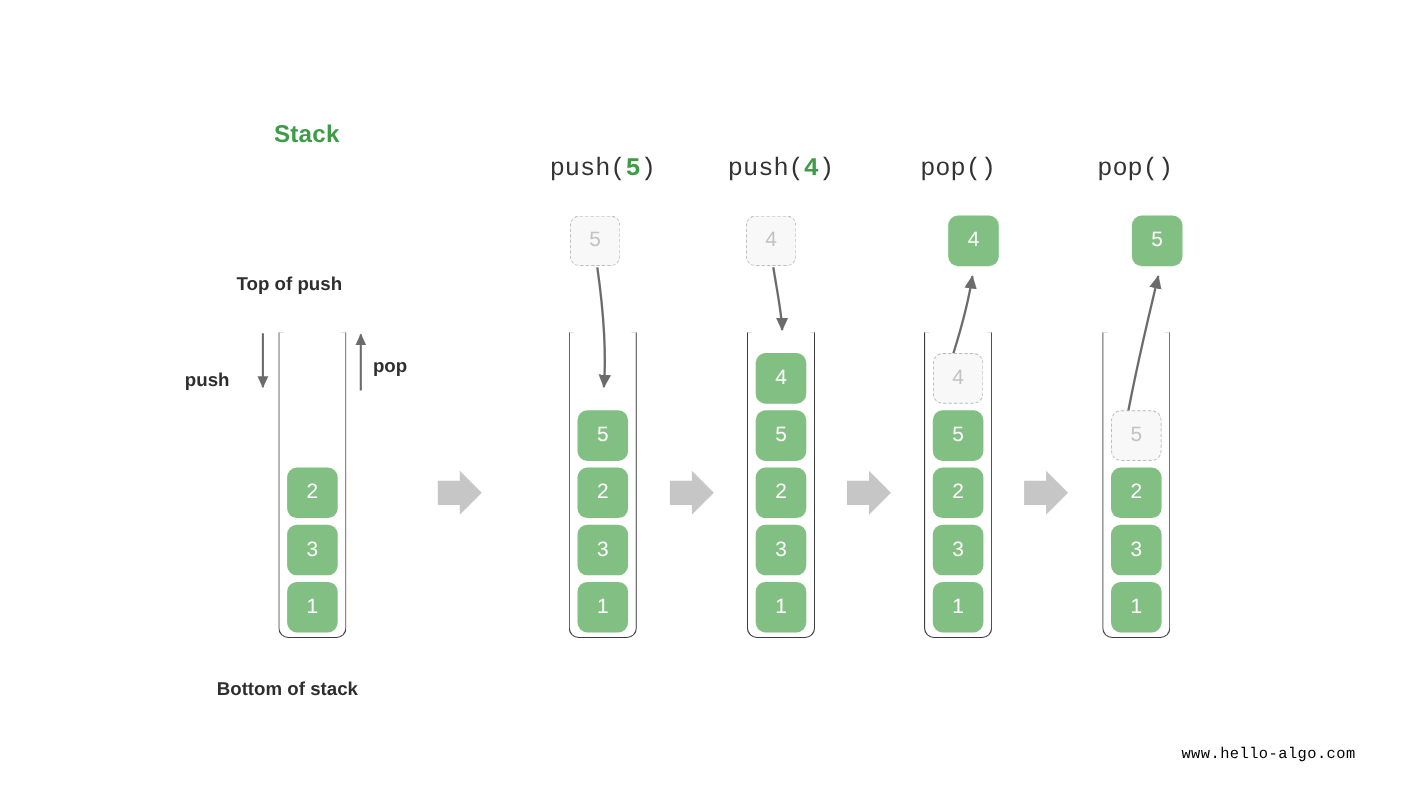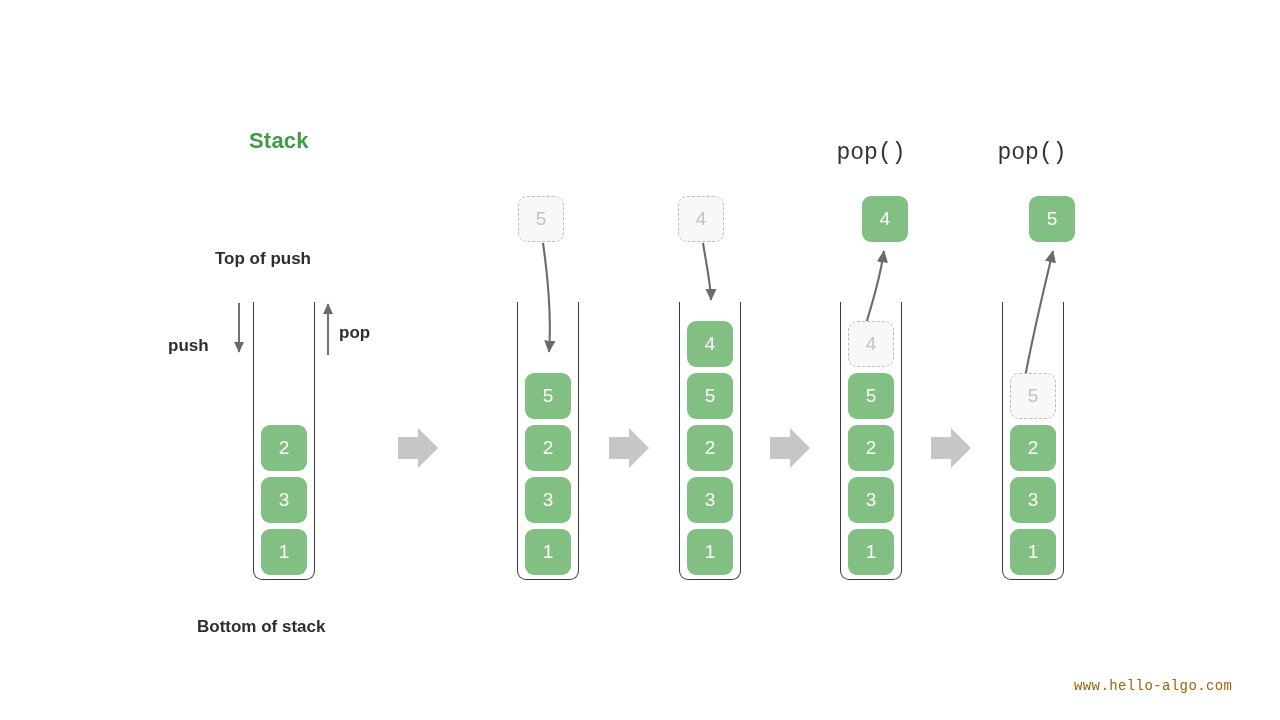--- a/index.html
+++ b/index.html
@@ -85,33 +85,33 @@
   .box.ghost {
     background: #f8f8f8;
     color: #c2c2c2;
     border: 1.6px dashed #bdbdbd;
   }
 
   
   .watermark {
     font-family: "Liberation Mono", monospace;
     font-size: 14px;
-    color: #a16207;
+    color: #000000;
     white-space: nowrap;
     letter-spacing: 0.4px;
   }
 
   svg { overflow: visible; }
 </style>
 </head>
 <body>
 
 <div id="canvas">
 
-  <div class="title abs" style="left:249px; top:128px;">Stack</div>
+  <div class="title abs" style="left:249px; top:109px;">Stack</div>
 
   <div class="anno abs" style="left:215px; top:249px;">Top of push</div>
 
   <div class="anno abs" style="left:168px; top:336px;">push</div>
 
   <div class="anno abs" style="left:339px; top:323px;">pop</div>
 
   <div class="anno abs" style="left:197px; top:617px;">Bottom of stack</div>
 
   <svg class="abs" style="left:0px; top:0px;" width="1280" height="720">
@@ -148,29 +148,35 @@
     <g>
       <path d="M931,437 L951,437 L951,428 L971,448 L951,468 L951,459 L931,459 Z" fill="#c6c6c6"></path>
     </g>
   </svg>
 
   <div class="stack-container" style="left:253px; top:302px; width:62px; height:278px;"></div>
   <div class="box solid abs" style="left:261px; top:425px;">2</div>
   <div class="box solid abs" style="left:261px; top:477px;">3</div>
   <div class="box solid abs" style="left:261px; top:529px;">1</div>
 
+  <div class="op-header abs" style="left:468px; top:140px; width:160px;">
+    <span>push(</span><span class="arg">5</span><span>)</span>
+  </div>
 
   <div class="box ghost abs" style="left:518px; top:196px;">5</div>
 
   <div class="stack-container" style="left:517px; top:302px; width:62px; height:278px;"></div>
   <div class="box solid abs" style="left:525px; top:373px;">5</div>
   <div class="box solid abs" style="left:525px; top:425px;">2</div>
   <div class="box solid abs" style="left:525px; top:477px;">3</div>
   <div class="box solid abs" style="left:525px; top:529px;">1</div>
 
+  <div class="op-header abs" style="left:630px; top:140px; width:160px;">
+    <span>push(</span><span class="arg">4</span><span>)</span>
+  </div>
 
   <div class="box ghost abs" style="left:678px; top:196px;">4</div>
 
   <div class="stack-container" style="left:679px; top:302px; width:62px; height:278px;"></div>
   <div class="box solid abs" style="left:687px; top:321px;">4</div>
   <div class="box solid abs" style="left:687px; top:373px;">5</div>
   <div class="box solid abs" style="left:687px; top:425px;">2</div>
   <div class="box solid abs" style="left:687px; top:477px;">3</div>
   <div class="box solid abs" style="left:687px; top:529px;">1</div>
 

